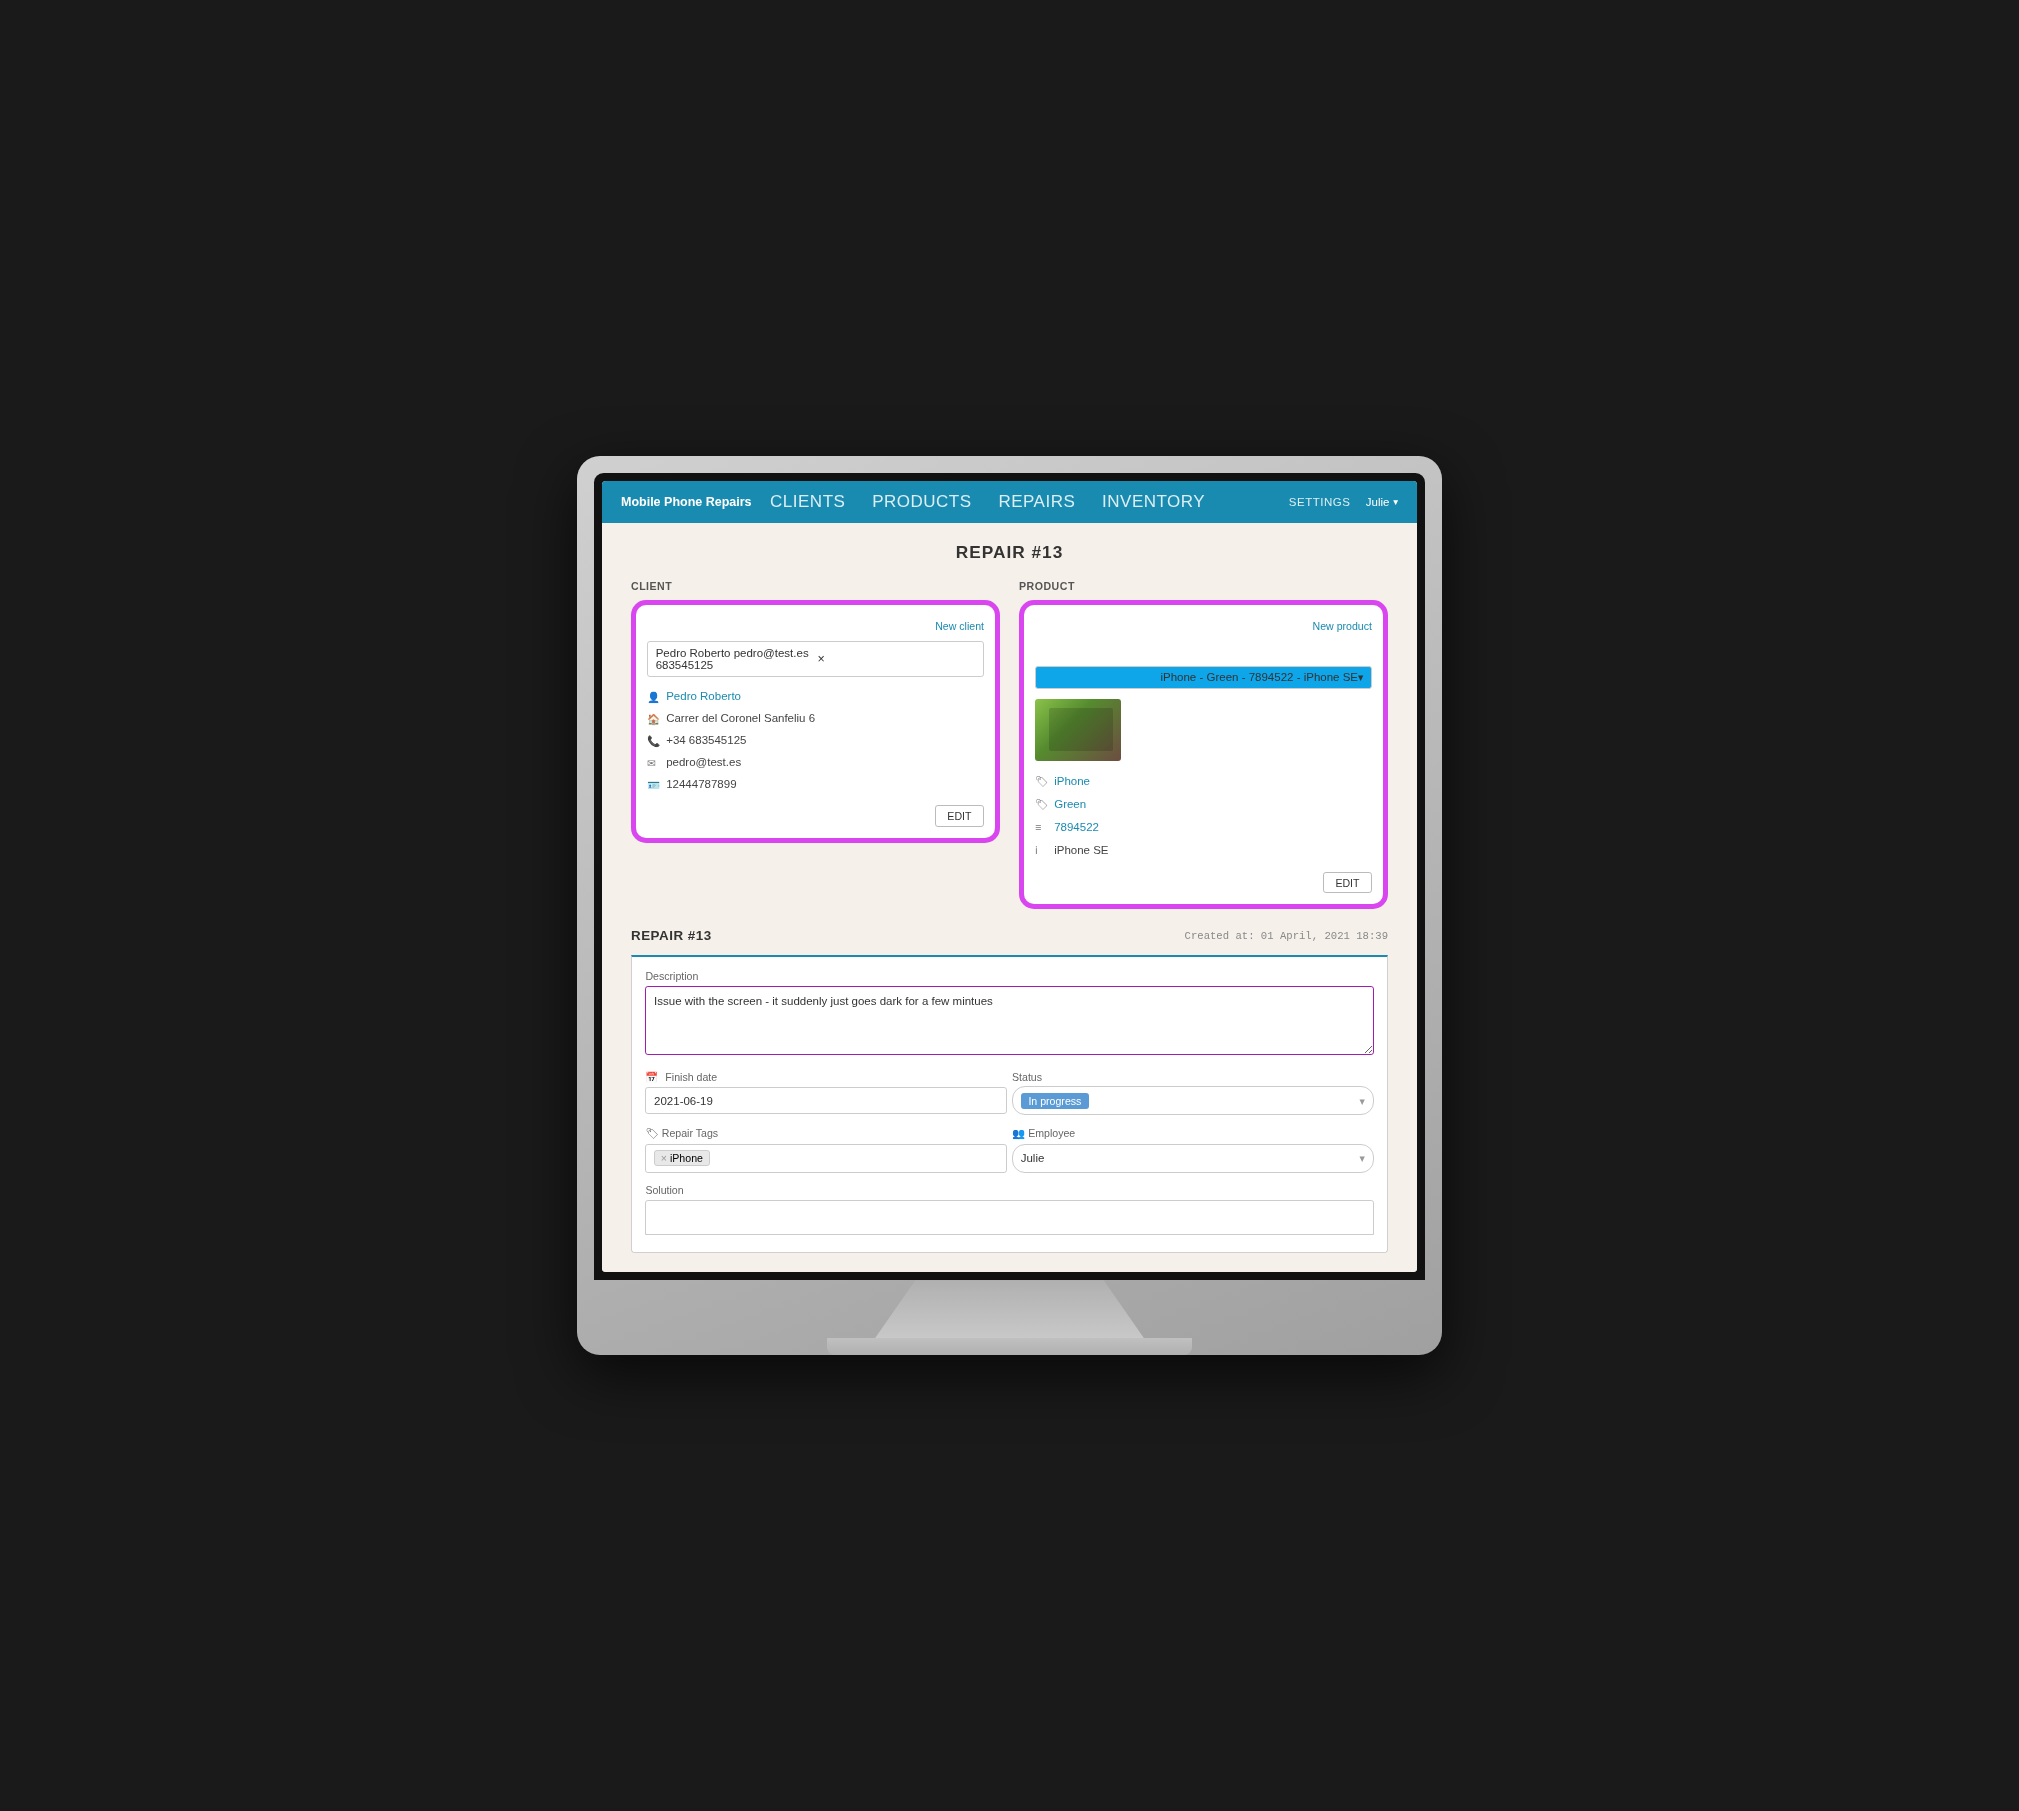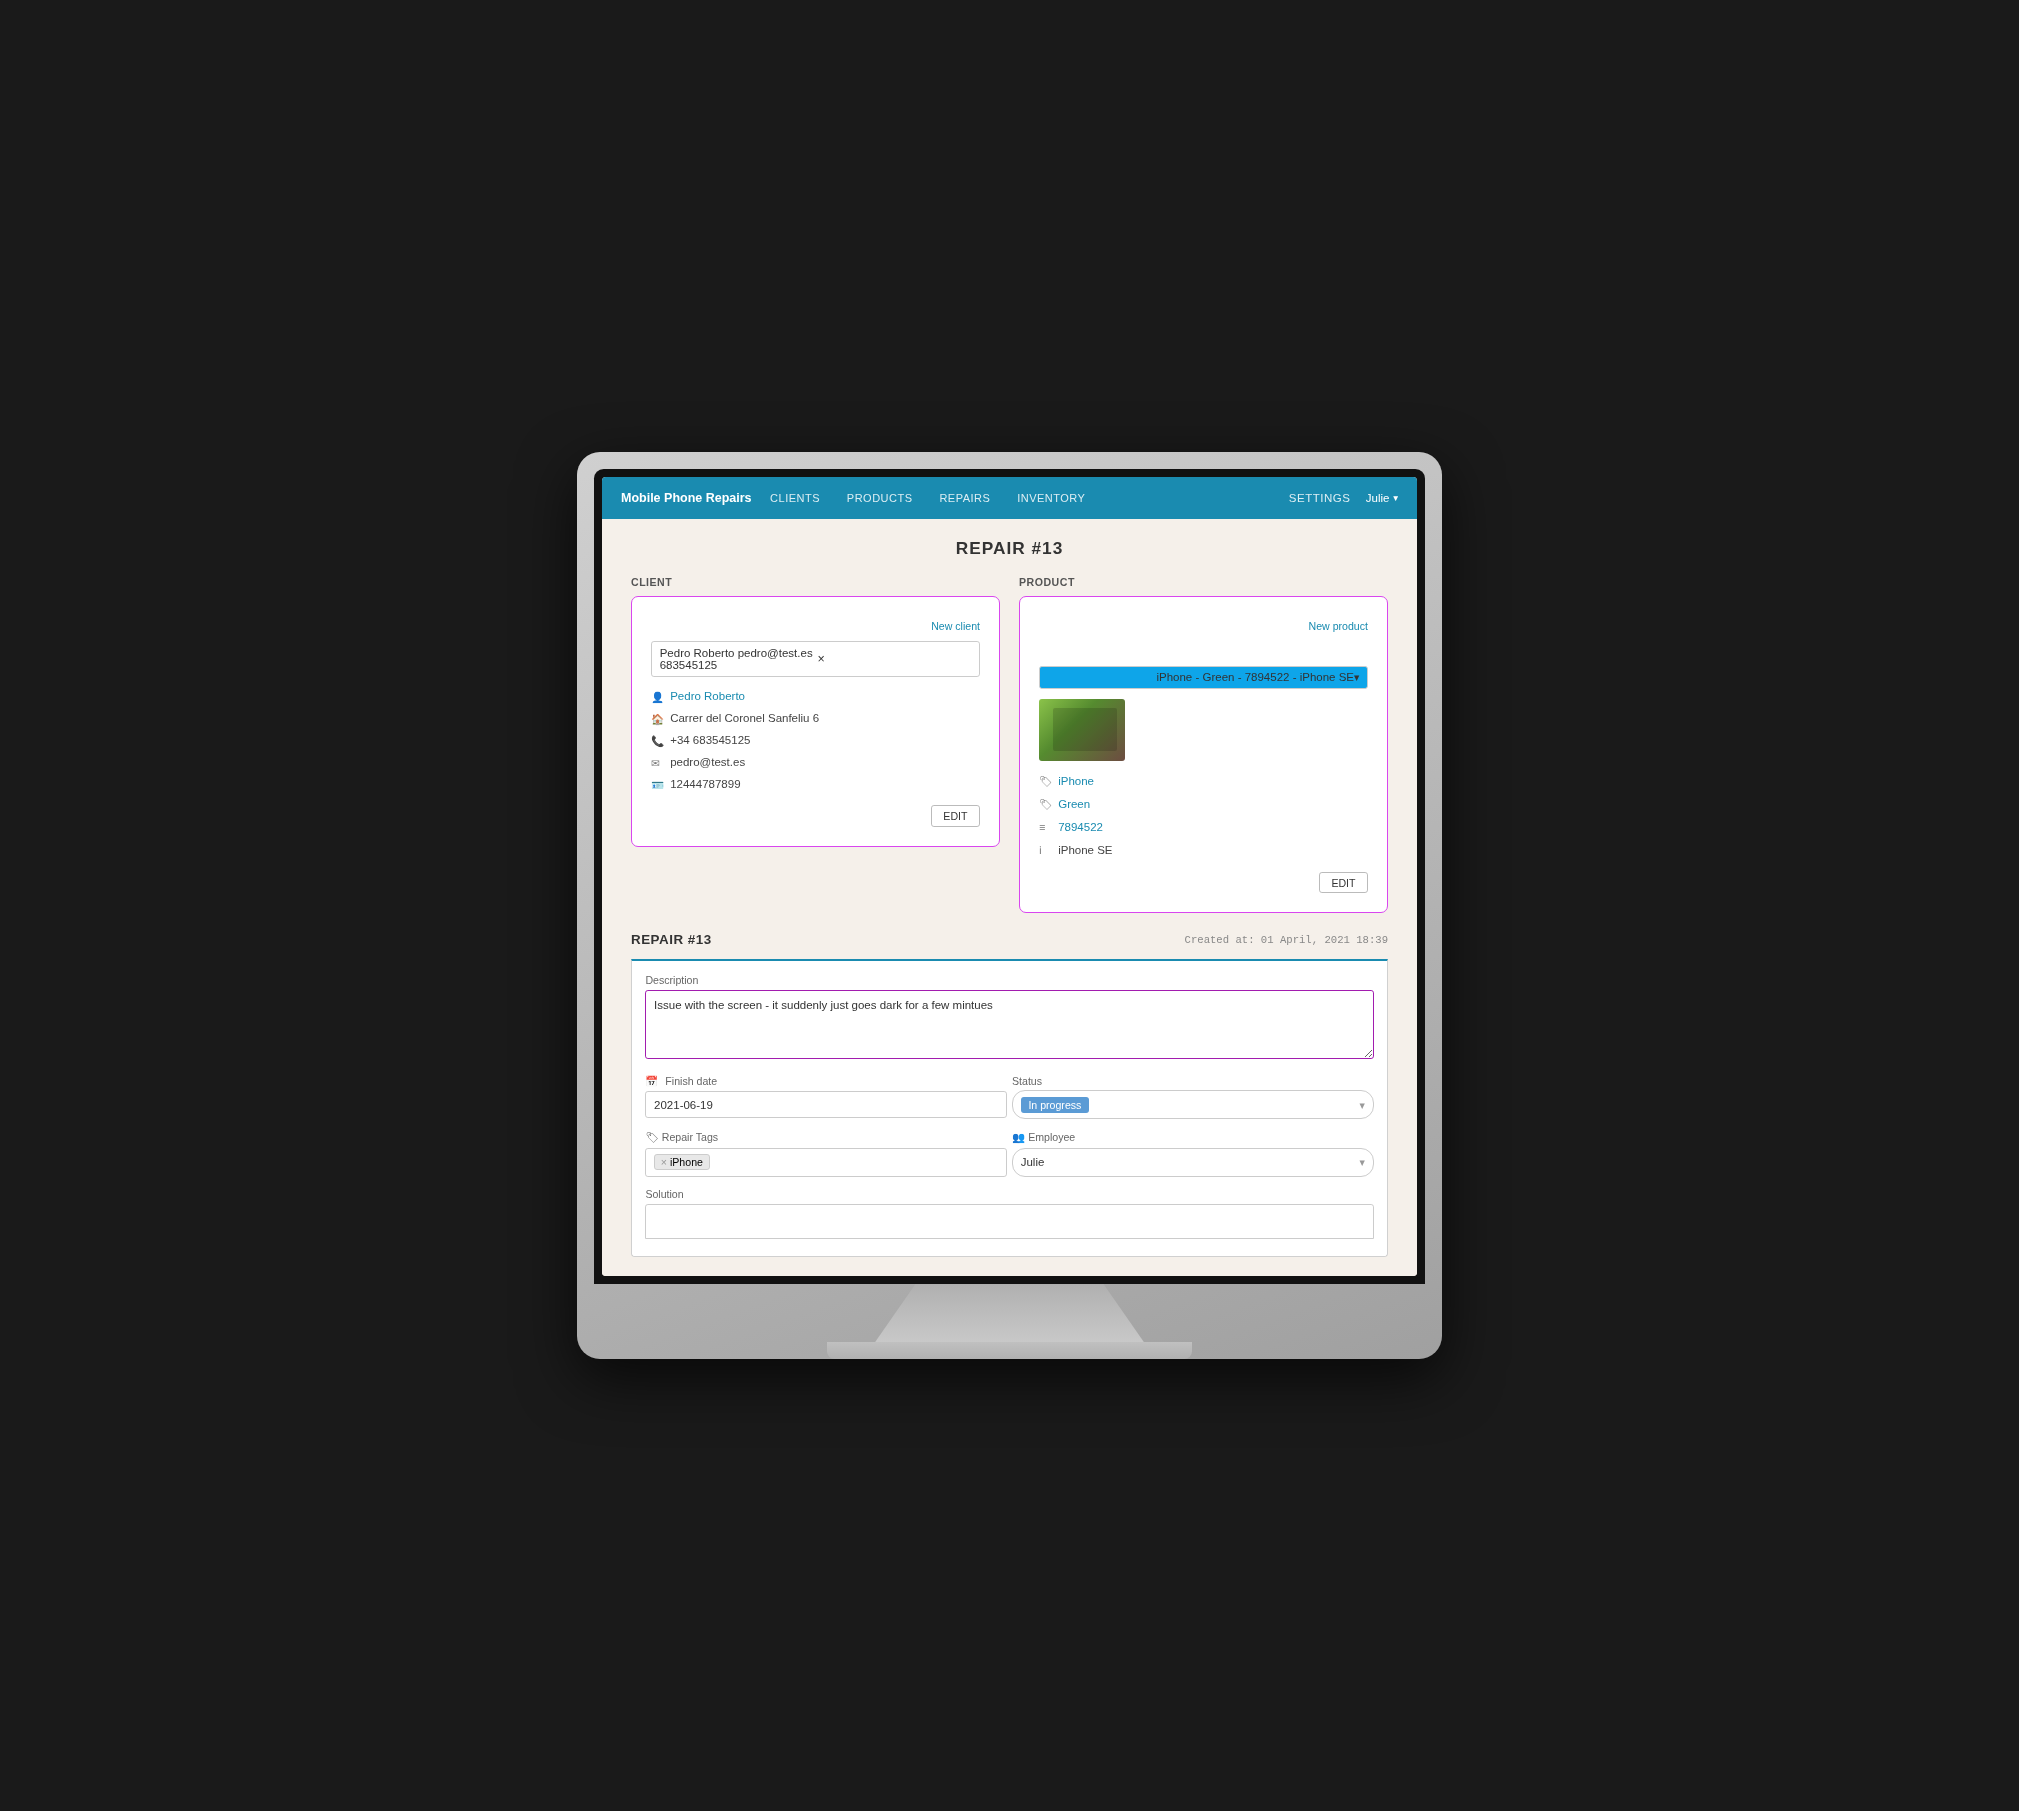--- a/index.html
+++ b/index.html
@@ -66,21 +66,21 @@
     }
 
     .navbar-nav {
       display: flex;
       gap: 3.8px;
       flex: 1;
     }
 
     .nav-item {
       color: rgba(255,255,255,0.85);
-      font-size: 11px;
+      font-size: 17px;
       font-weight: 500;
       padding: 5.8px 11.5px;
       cursor: pointer;
       border-radius: 2.9px;
       letter-spacing: 0.5px;
     }
 
     .navbar-right {
       display: flex;
       align-items: center;
@@ -136,23 +136,23 @@
       font-size: 10.6px;
       font-weight: 600;
       color: #555;
       letter-spacing: 0.5px;
       margin-bottom: 7.7px;
       text-transform: uppercase;
     }
 
     .card {
       background: white;
-      border: 1px solid #d946ef;
-      border-radius: 7px;
-      padding: 19px;
+      border: 5px solid #d946ef;
+      border-radius: 15px;
+      padding: 11px;
     }
 
     .card-header-link {
       text-align: right;
       margin-bottom: 7.7px;
     }
 
     .link-blue {
       color: #1a8bb0;
       font-size: 10.6px;

